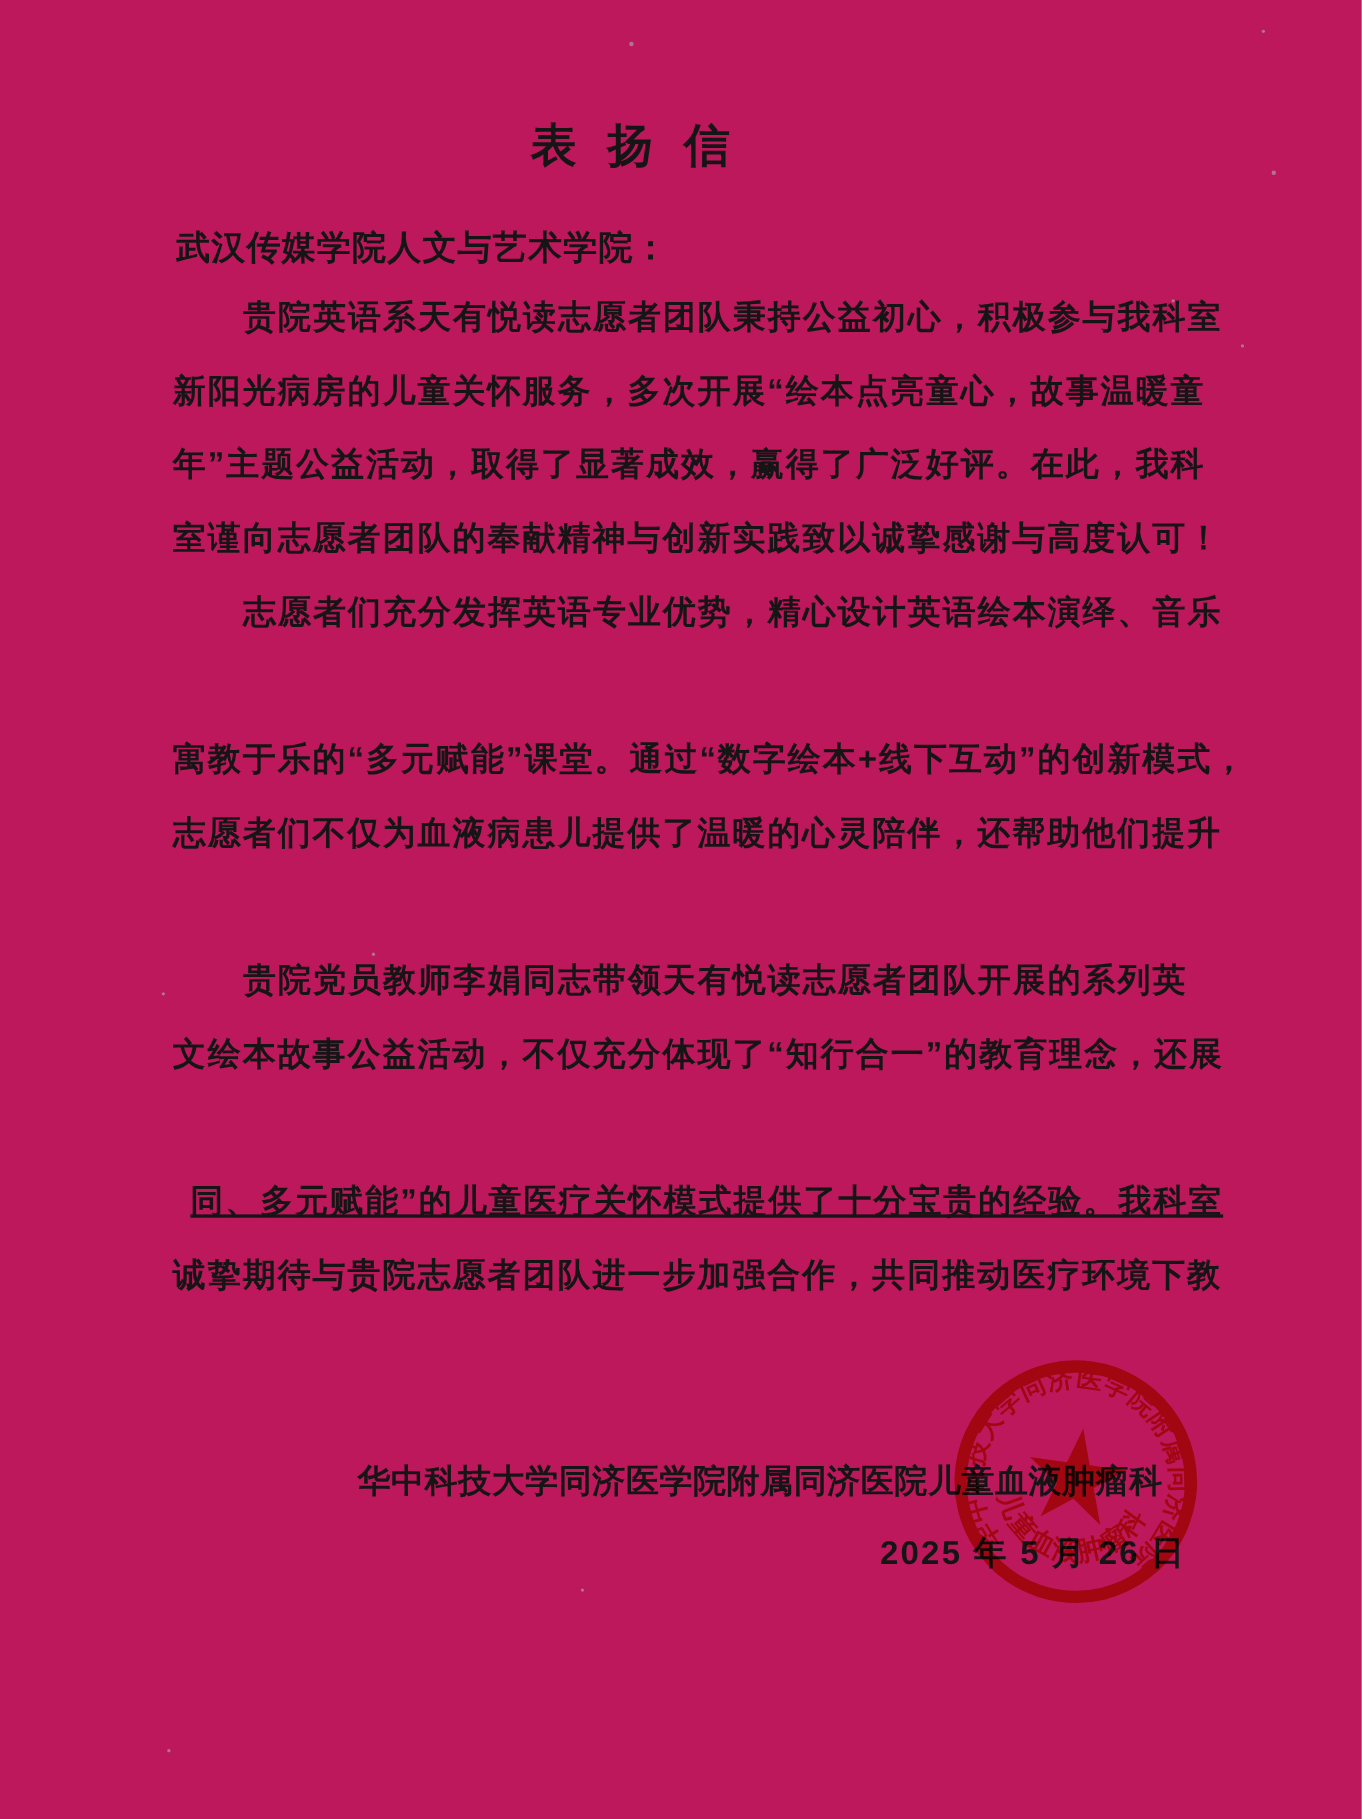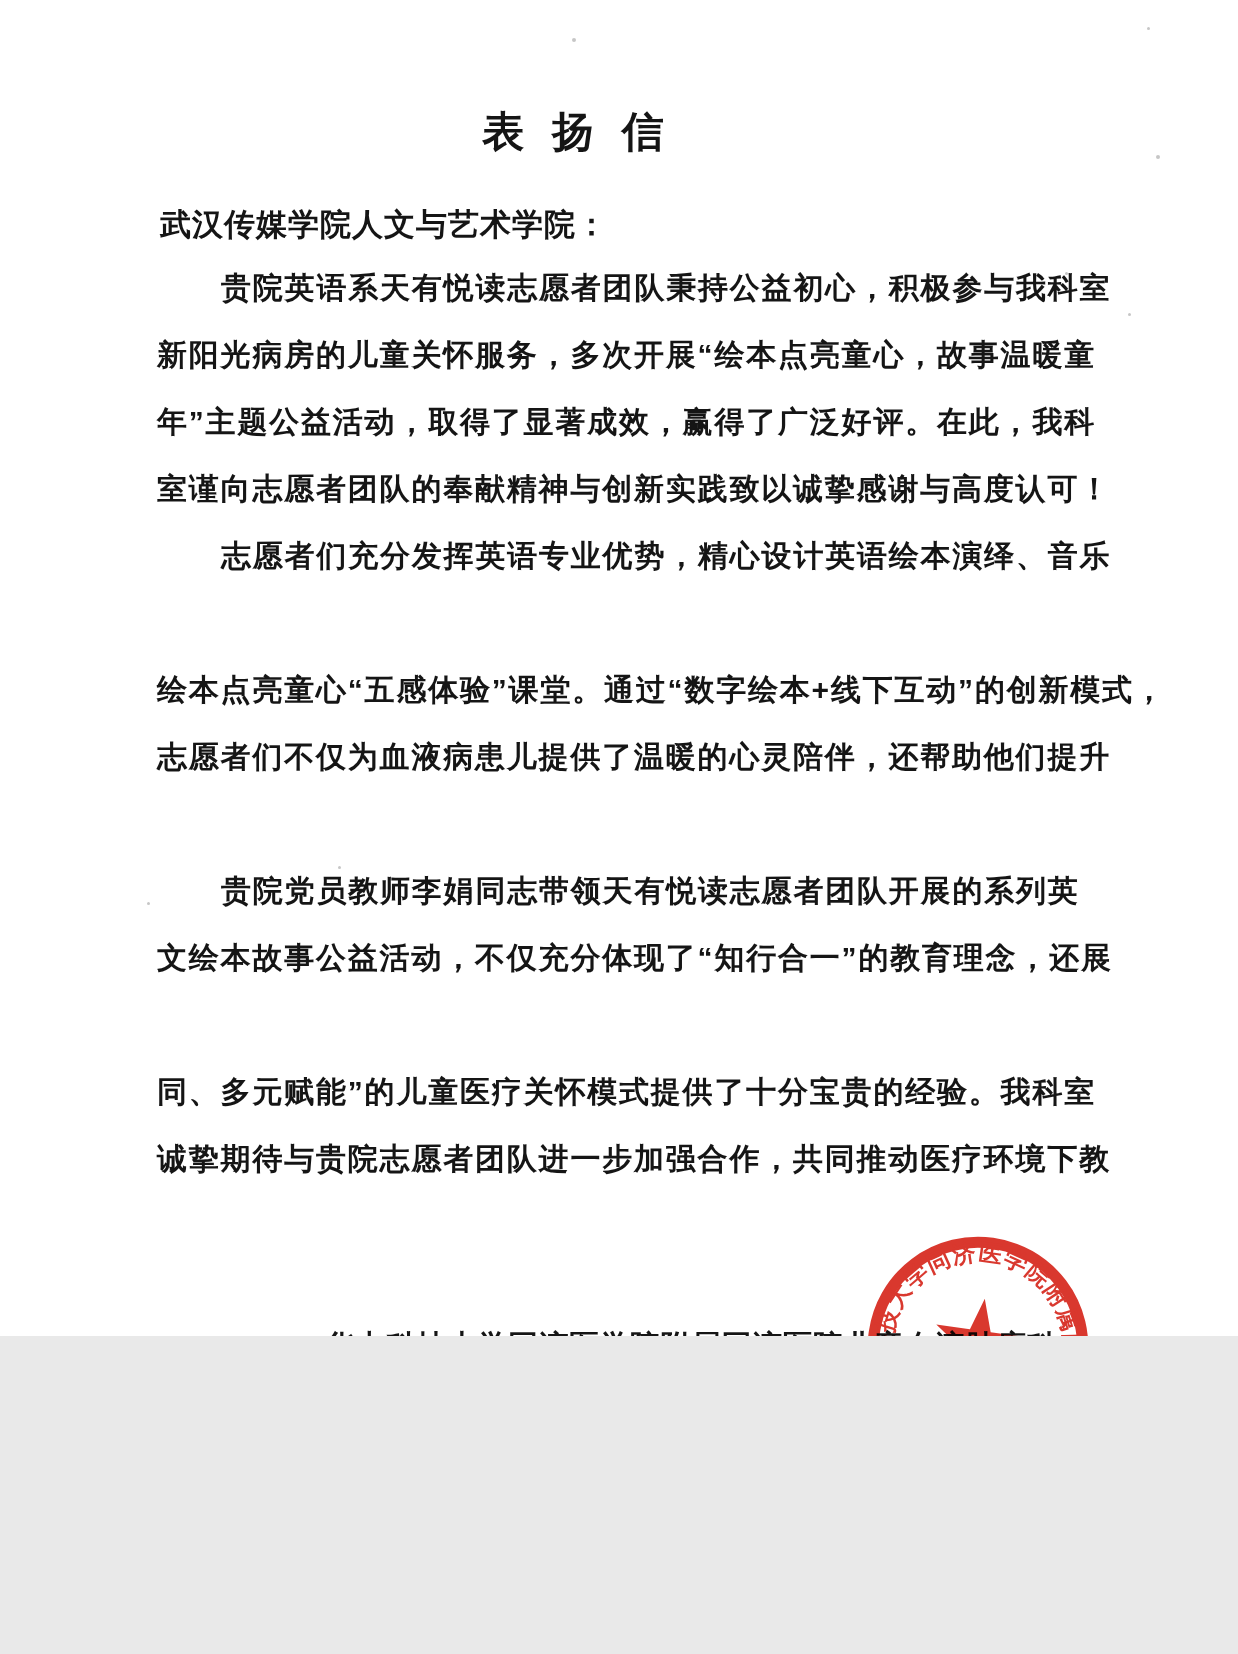--- a/index.html
+++ b/index.html
@@ -1,21 +1,21 @@
 <!DOCTYPE html>
 <html><head>
 <meta charset="utf-8">
 <style>
   html, body { margin: 0; padding: 0; background: #e9e9e9; }
   .page {
     position: relative;
     width: 1238px;
-    height: 1336px;
+    height: 1654px;
     margin: 0 auto;
-    background: #ffffff;
+    background: #be185d;
     overflow: hidden;
     font-family: "Liberation Sans", sans-serif;
     color: #151515;
   }
   .title {
     position: absolute;
     top: 104px;
     left: 157px;
     width: 840px;
     margin: 0;
@@ -84,25 +84,25 @@
   <h1 class="title">表 扬 信</h1>
 
   <div class="salutation">武汉传媒学院人文与艺术学院：</div>
 
   <div class="body-lines" id="body-lines">
       <div class="line" style="top: 268px; left: 221px;">贵院英语系天有悦读志愿者团队秉持公益初心，积极参与我科室</div>
       <div class="line" style="top: 335px; left: 157px;">新阳光病房的儿童关怀服务，多次开展“绘本点亮童心，故事温暖童</div>
       <div class="line" style="top: 402px; left: 157px;">年”主题公益活动，取得了显著成效，赢得了广泛好评。在此，我科</div>
       <div class="line" style="top: 469px; left: 157px;">室谨向志愿者团队的奉献精神与创新实践致以诚挚感谢与高度认可！</div>
       <div class="line" style="top: 536px; left: 221px;">志愿者们充分发挥英语专业优势，精心设计英语绘本演绎、音乐</div>
-      <div class="line" style="top: 670px; left: 157px;">绘本点亮童心“五感体验”课堂。通过“数字绘本+线下互动”的创新模式，</div>
+      <div class="line" style="top: 670px; left: 157px;">寓教于乐的“多元赋能”课堂。通过“数字绘本+线下互动”的创新模式，</div>
       <div class="line" style="top: 737px; left: 157px;">志愿者们不仅为血液病患儿提供了温暖的心灵陪伴，还帮助他们提升</div>
       <div class="line" style="top: 871px; left: 221px;">贵院党员教师李娟同志带领天有悦读志愿者团队开展的系列英</div>
       <div class="line" style="top: 938px; left: 157px;">文绘本故事公益活动，不仅充分体现了“知行合一”的教育理念，还展</div>
-      <div class="line" style="top: 1072px; left: 157px;">同、多元赋能”的儿童医疗关怀模式提供了十分宝贵的经验。我科室</div>
+      <div class="line" style="top: 1072px; left: 173px; text-decoration: underline;">同、多元赋能”的儿童医疗关怀模式提供了十分宝贵的经验。我科室</div>
       <div class="line" style="top: 1139px; left: 157px;">诚挚期待与贵院志愿者团队进一步加强合作，共同推动医疗环境下教</div>
     </div>
 
   <div class="signature">华中科技大学同济医学院附属同济医院儿童血液肿瘤科</div>
 
   <div class="date">2025 年 5 月 26 日</div>
 
   <div class="seal">
     <svg viewBox="0 0 240 240" width="244" height="244">
       <g transform="rotate(8 120 120)">

